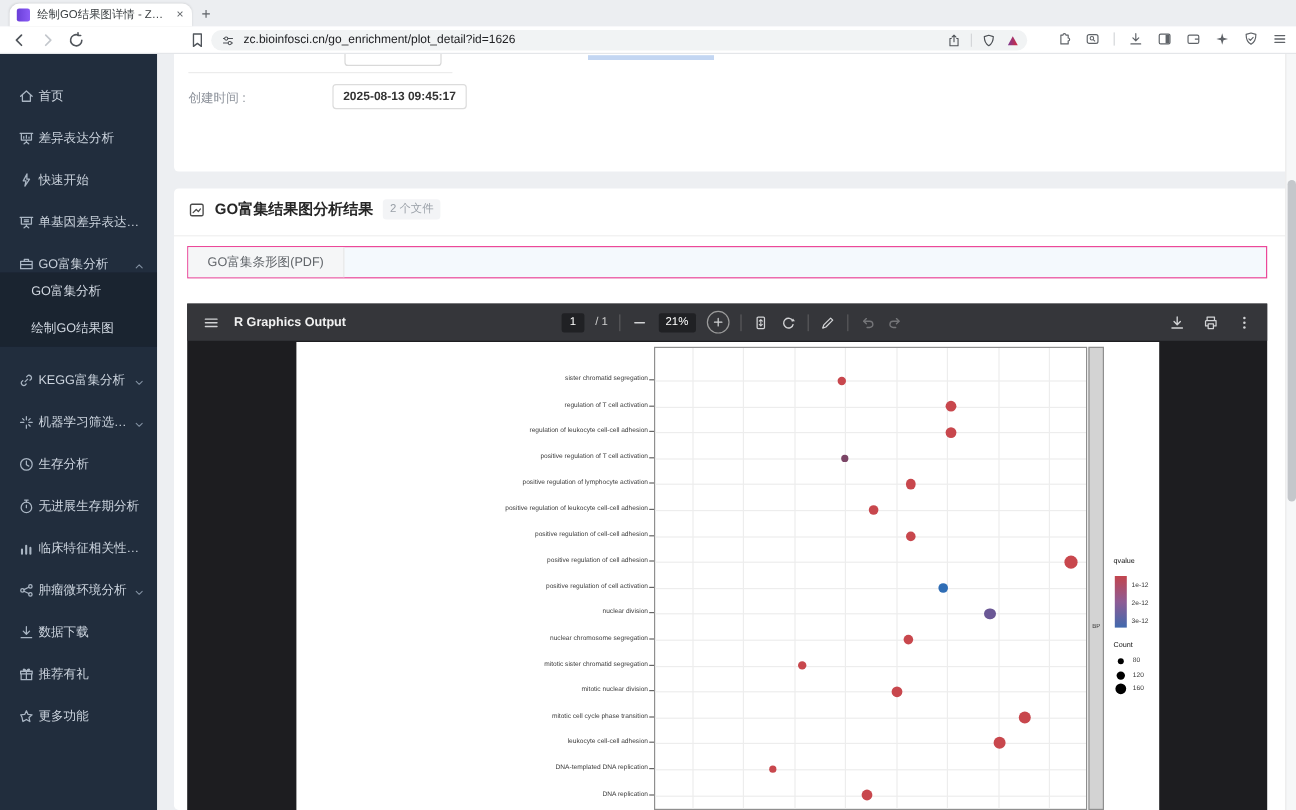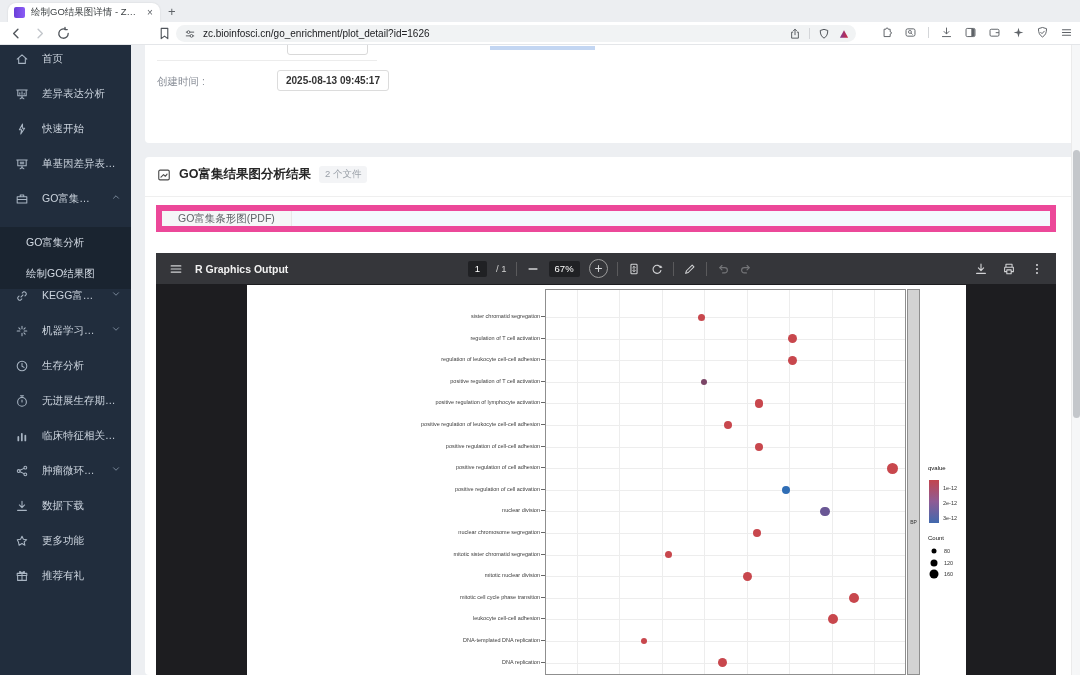--- a/index.html
+++ b/index.html
@@ -17,21 +17,21 @@
   .nicon.dis{color:#c3c7cc}
   #urlpill{position:absolute;left:176px;top:3px;width:680px;height:17px;border-radius:9px;background:#f1f3f4}
   #urltext{position:absolute;left:27px;top:0;font-size:10px;line-height:17px;color:#202124;white-space:nowrap}
   .pill-right{position:absolute;right:6px;top:2px;height:13px;display:flex;align-items:center;gap:8px}
   .pill-right .pi{width:12px;height:12px;color:#4d5156;cursor:pointer}
   .vsep{width:1px;height:11px;background:#d4d6d9}
   #nav-right{position:absolute;right:7px;top:4px;display:flex;align-items:center;gap:11px}
   #nav-right .pi{width:13px;height:13px;color:#5f6368;cursor:pointer}
   
   #sidebar{position:absolute;left:0;top:45px;width:131px;height:630px;background:#212d3d;padding-top:7px;overflow:hidden}
-  .side-item{display:flex;align-items:flex-start;height:35px;padding:0 10px 0 15px;gap:13px;font-size:10.5px;color:#ccd4de;cursor:pointer;white-space:nowrap}
+  .side-item{display:flex;align-items:flex-end;height:35px;padding:0 10px 0 15px;gap:3px;font-size:10.5px;color:#ccd4de;cursor:pointer;white-space:nowrap}
   .sicon{width:14px;height:14px;color:#a9b5c3;flex:none}
   .slabel{overflow:hidden;text-overflow:ellipsis}
   .chev{margin-left:auto;width:10px;height:10px;color:#8492a3;flex:none}
   .chev.up svg{transform:rotate(180deg)}
   .side-sub-wrap{background:#1a2430}
   .side-sub{height:31px;display:flex;align-items:center;padding-left:26px;font-size:10.5px;color:#d4dbe4;cursor:pointer}
   
   #main{position:absolute;left:131px;top:45px;width:949px;height:630px;background:#edeff2;overflow:hidden}
   .card{position:absolute;left:14px;width:1064px;background:#fff;border-radius:4px;overflow:hidden}
   #card1{top:0;height:98px;border-radius:0 0 4px 4px}
@@ -41,21 +41,21 @@
   .created-label{position:absolute;left:12px;top:30px;font-size:10.5px;color:#8c919a}
   .created-value{position:absolute;left:132px;top:25px;height:21px;line-height:19px;padding:0 8px;border:1px solid #dcdcdc;border-radius:3px;font-size:10px;font-weight:bold;color:#333}
   #card2{top:112px;height:518px}
   .c2-head{position:absolute;left:12px;top:9px;display:flex;align-items:center;gap:8px}
   .c2-icon{width:14px;height:14px;color:#4a4a4a}
   .c2-title{font-size:12.5px;font-weight:bold;color:#262626}
   .badge{background:#f3f4f6;border-radius:3px;font-size:9.5px;color:#9aa0a8;padding:2px 6px}
   .dl-btn{position:absolute;right:16px;top:7px;height:22px;display:flex;align-items:center;gap:5px;padding:0 9px;border:1px solid #d9d9d9;border-radius:4px;background:#fff;font-size:10px;color:#595959;cursor:pointer}
   .dl-btn .pi{width:10px;height:10px;color:#595959}
   .c2-div{position:absolute;left:0;top:39px;width:100%;height:1px;background:#efefef}
-  .tabstrip{position:absolute;left:11px;top:48px;width:900px;height:27px;background:#f4f9fd;border:6px solid #ec4899;display:flex}
+  .tabstrip{position:absolute;left:11px;top:48px;width:900px;height:27px;background:#f4f9fd;border:1px solid #ec4899;display:flex}
   .ftab{height:100%;display:flex;align-items:center;padding:0 16px;font-size:10.5px;cursor:pointer}
   .ftab.inactive{background:#f5f6f7;color:#5f6368;border-right:1px solid #e8e8e8}
   .ftab.active{background:#fff;color:#3b7cf5}
   
   #pdf{position:absolute;left:11px;top:96px;width:900px;height:422px;background:#1d1d20}
   #pdf-toolbar{position:absolute;left:0;top:0;width:900px;height:31px;background:#35363a;display:flex;align-items:center;color:#e8e8e8}
   .ptool{width:14px;height:14px;color:#d2d3d5;cursor:pointer;flex:none}
   .ptool.dim{opacity:.4}
   #pdf-title{font-size:10.5px;font-weight:bold;color:#f1f1f1;margin-left:12px}
   #pdf-menu{margin-left:13px}
@@ -327,32 +327,32 @@
         <span class="sicon">
           <svg viewBox="0 0 16 16">
             <path d="M8 2.5v7M5 6.8 8 9.8l3-3M3 13h10" fill="none" stroke="currentColor" stroke-width="1.2" stroke-linecap="round" stroke-linejoin="round"></path>
           </svg>
         </span>
         <span class="slabel">数据下载</span>
       </div>
       <div class="side-item">
         <span class="sicon">
           <svg viewBox="0 0 16 16">
+            <path d="M3 7.5h10V13H3zM2.5 5h11v2.5h-11zM8 5v8M8 5C5.8 1.6 2.8 3.4 8 5zM8 5c2.2-3.4 5.2-1.6 0 0z" fill="none" stroke="currentColor" stroke-width="1.2" stroke-linecap="round" stroke-linejoin="round"></path>
+          </svg>
+        </span>
+        <span class="slabel">推荐有礼</span>
+      </div>
+      <div class="side-item">
+        <span class="sicon">
+          <svg viewBox="0 0 16 16">
             <path d="M8 2.6 9.6 6.1l3.8.4-2.9 2.6.8 3.8L8 10.9l-3.3 2-.8-3.8L2.6 6.5l3.8-.4z" fill="none" stroke="currentColor" stroke-width="1.2" stroke-linecap="round" stroke-linejoin="round"></path>
           </svg>
         </span>
         <span class="slabel">更多功能</span>
-      </div>
-      <div class="side-item">
-        <span class="sicon">
-          <svg viewBox="0 0 16 16">
-            <path d="M3 7.5h10V13H3zM2.5 5h11v2.5h-11zM8 5v8M8 5C5.8 1.6 2.8 3.4 8 5zM8 5c2.2-3.4 5.2-1.6 0 0z" fill="none" stroke="currentColor" stroke-width="1.2" stroke-linecap="round" stroke-linejoin="round"></path>
-          </svg>
-        </span>
-        <span class="slabel">推荐有礼</span>
       </div>
     </div>
 </nav>
 
 <div id="main">
 
   <div class="card" id="card1">
     <div class="remnant-box"></div>
     <div class="remnant-blue"></div>
     <div class="divider1"></div>
@@ -395,21 +395,21 @@
         <span id="pdf-title">R Graphics Output</span>
         <div class="pcenter">
           <span class="pgbox">1</span>
           <span class="pslash">/ <span>1</span></span>
           <span class="tsep"></span>
           <span class="ptool">
               <svg viewBox="0 0 16 16">
                 <path d="M3.5 8h9" stroke="currentColor" stroke-width="1.5" stroke-linecap="round"></path>
               </svg>
             </span>
-          <span class="zoombox">67%</span>
+          <span class="zoombox">21%</span>
           <span class="pluscirc">
               <span class="ptool">
                 <svg viewBox="0 0 16 16">
                   <path d="M8 3.5v9M3.5 8h9" stroke="currentColor" stroke-width="1.5" stroke-linecap="round"></path>
                 </svg>
               </span>
             </span>
           <span class="tsep"></span>
           <span class="ptool">
               <svg viewBox="0 0 16 16">

